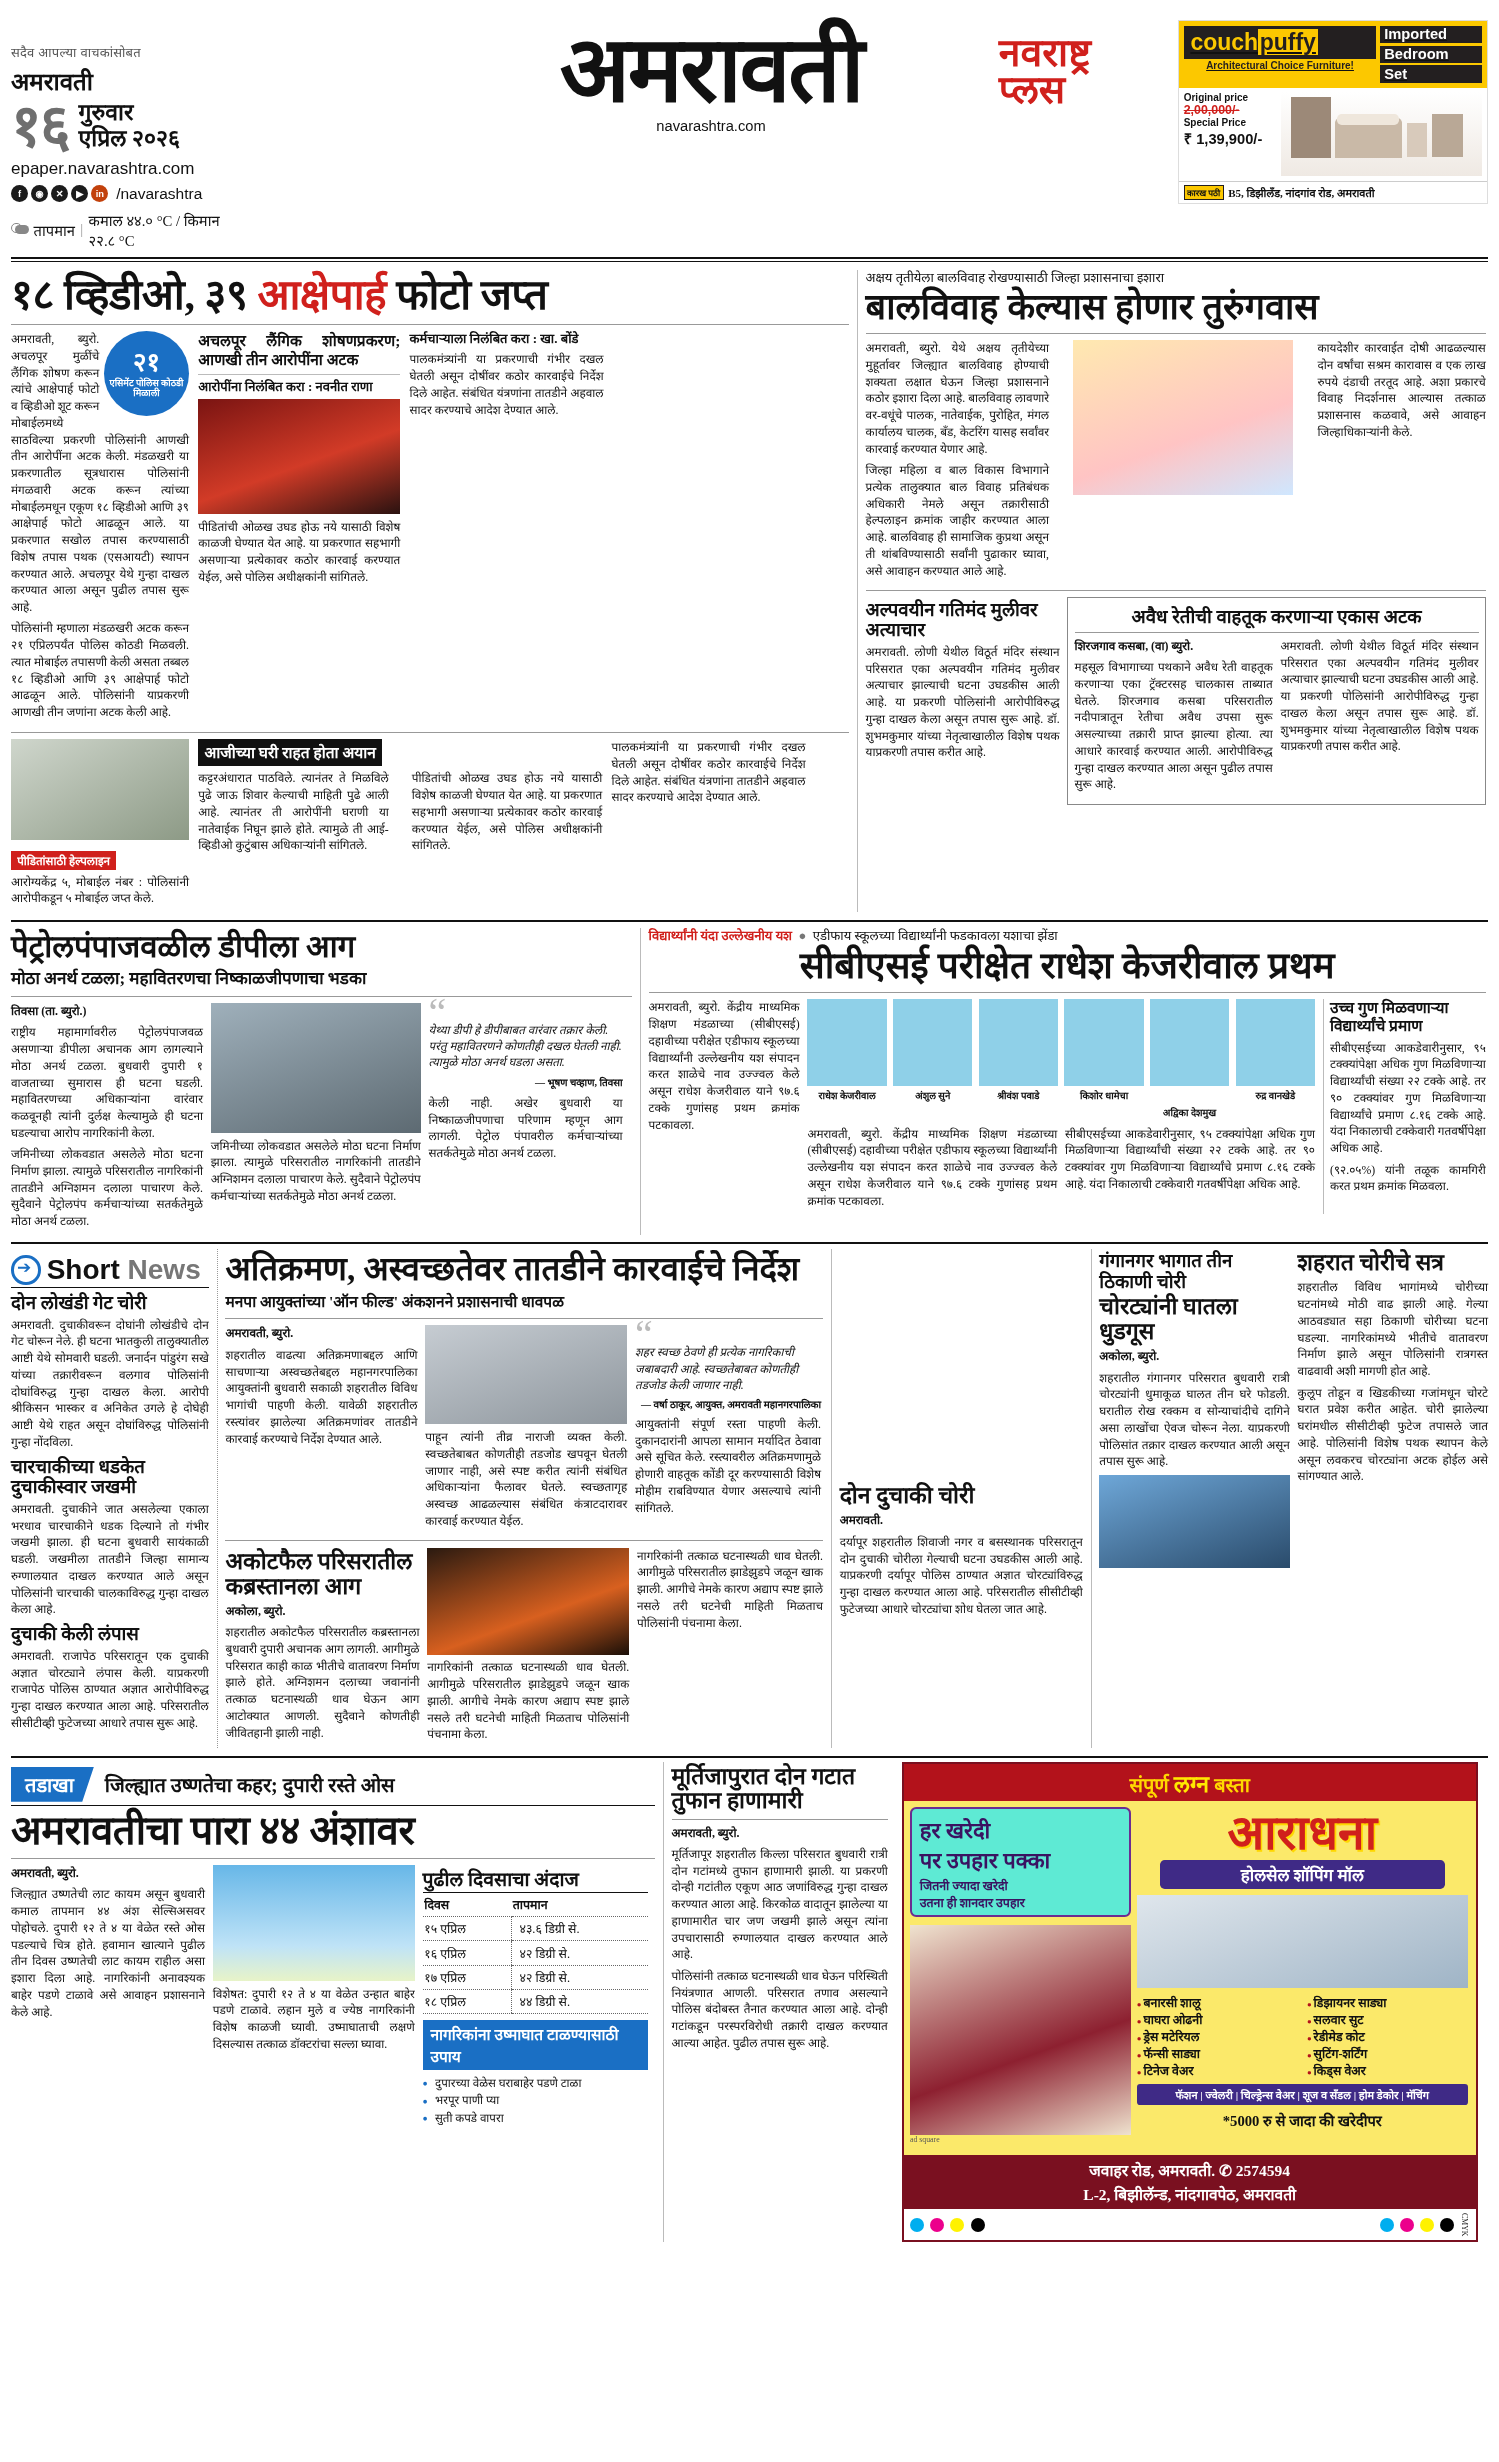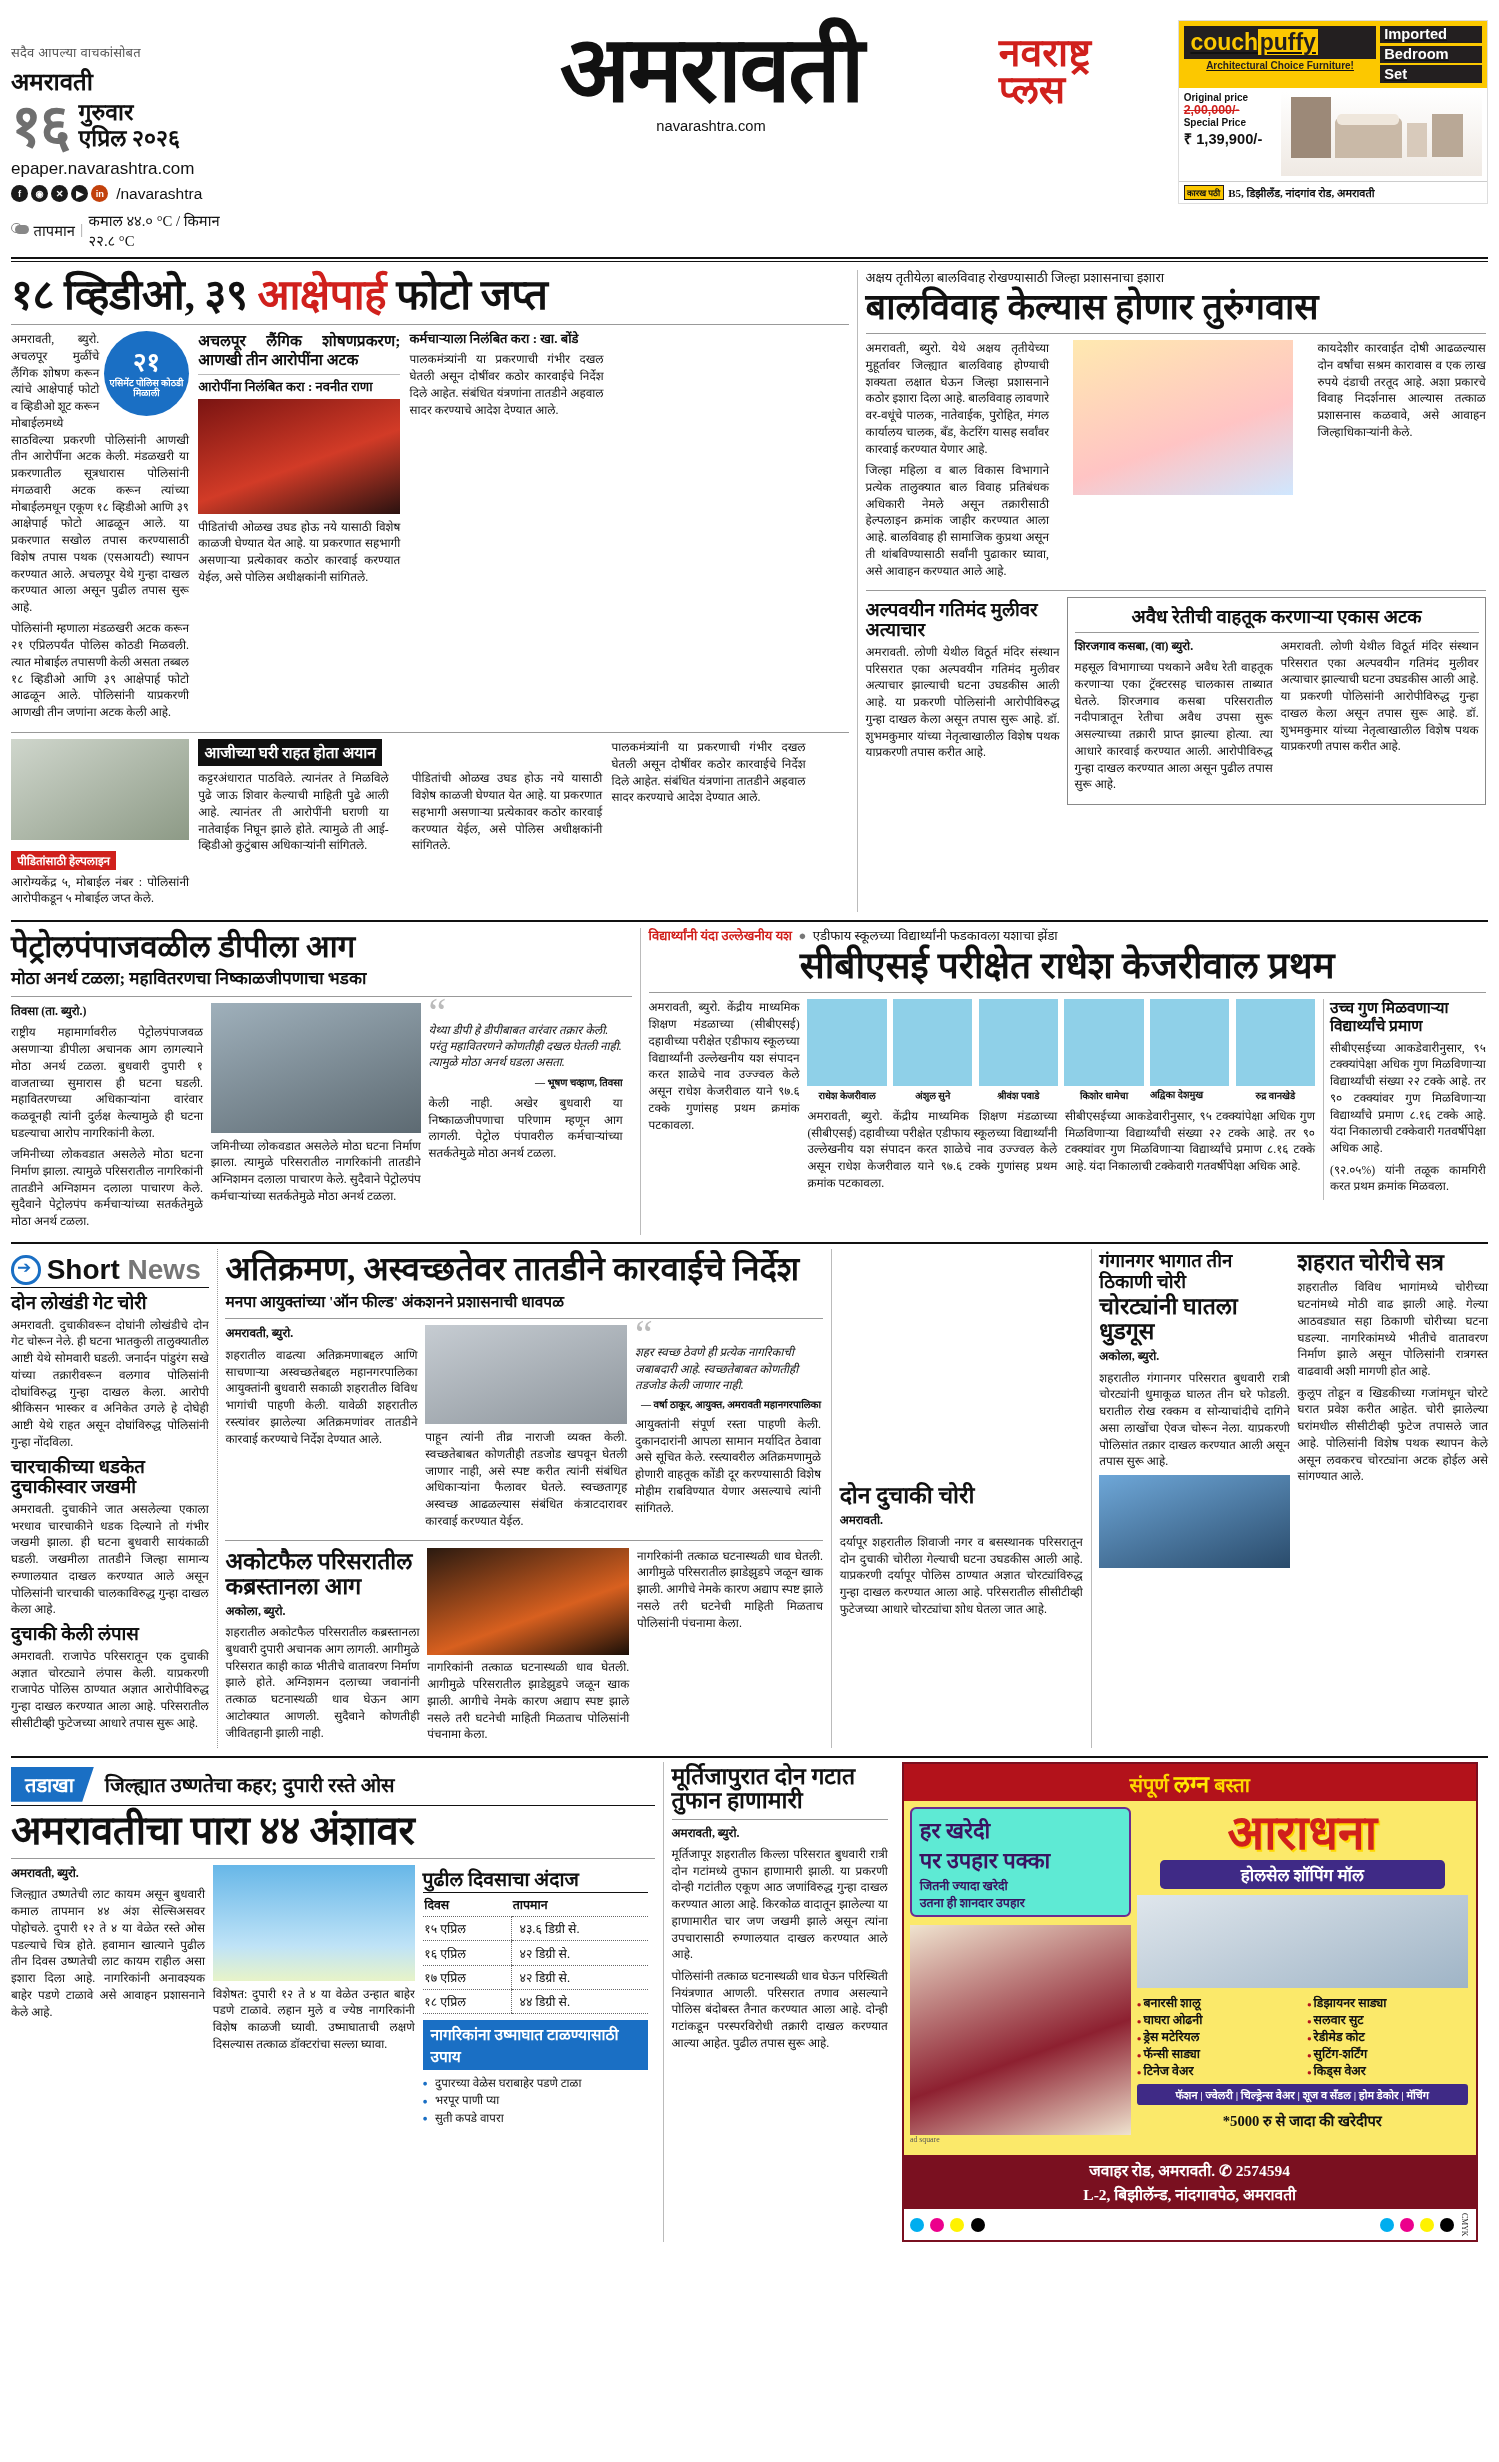--- a/index.html
+++ b/index.html
@@ -391,21 +391,21 @@
             <div style="flex:1">
               <div class="imgbox" style="height:87px;background:#8fd0e8"></div>
               <div style="font-size:9.7px;font-weight:700;text-align:center;margin-top:2.3px">श्रीवंश पवाडे</div>
             </div>
             <div style="flex:1">
               <div class="imgbox" style="height:87px;background:#8fd0e8"></div>
               <div style="font-size:9.7px;font-weight:700;text-align:center;margin-top:2.3px">किशोर धामेचा</div>
             </div>
             <div style="flex:1">
               <div class="imgbox" style="height:87px;background:#8fd0e8"></div>
-              <div style="font-size:9.7px;font-weight:700;margin-top:2px">अद्विका देशमुख</div>
+              <div style="font-size:9.7px;font-weight:700;text-align:center;margin-top:20px">अद्विका देशमुख</div>
             </div>
             <div style="flex:1">
               <div class="imgbox" style="height:87px;background:#8fd0e8"></div>
               <div style="font-size:9.7px;font-weight:700;text-align:center;margin-top:2.3px">रुद्र वानखेडे</div>
             </div>
           </div>
           <div style="display:flex;gap:7.8px;margin-top:6.2px" class="body-text">
             <p style="flex:1">अमरावती, ब्युरो. केंद्रीय माध्यमिक शिक्षण मंडळाच्या (सीबीएसई) दहावीच्या परीक्षेत एडीफाय स्कूलच्या विद्यार्थ्यांनी उल्लेखनीय यश संपादन करत शाळेचे नाव उज्ज्वल केले असून राधेश केजरीवाल याने ९७.६ टक्के गुणांसह प्रथम क्रमांक पटकावला.</p>
             <p style="flex:1">सीबीएसईच्या आकडेवारीनुसार, ९५ टक्क्यांपेक्षा अधिक गुण मिळविणाऱ्या विद्यार्थ्यांची संख्या २२ टक्के आहे. तर ९० टक्क्यांवर गुण मिळविणाऱ्या विद्यार्थ्यांचे प्रमाण ८.१६ टक्के आहे. यंदा निकालाची टक्केवारी गतवर्षीपेक्षा अधिक आहे.</p>
           </div>

